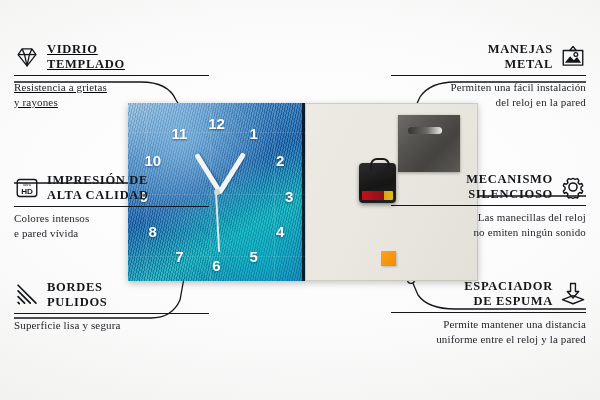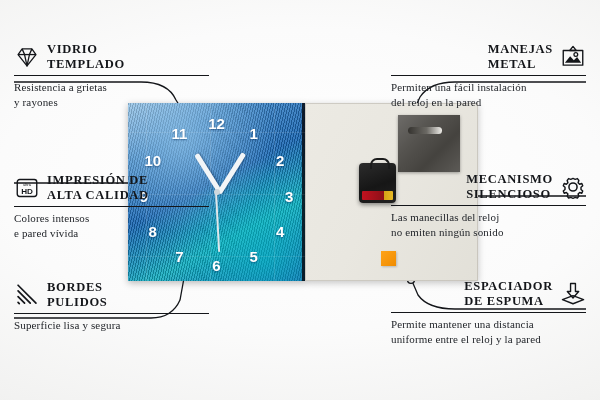--- a/index.html
+++ b/index.html
@@ -76,21 +76,21 @@
     background:linear-gradient(90deg,#c1121f 0%,#8d0f18 70%,#d4a017 70%,#e8b923 100%);
   }
   #foam-spacer{
     position:absolute;left:76px;top:148px;width:15px;height:15px;
     background:linear-gradient(135deg,#ffa319 0%,#f08c00 100%);
     box-shadow:1px 1px 2px rgba(0,0,0,.2);
   }
   
   .callout{position:absolute;width:195px;}
   .co-left{text-align:left;}
-  .co-right{text-align:left;}
+  .co-right{text-align:right;}
   .co-head{display:flex;align-items:center;gap:7px;}
   .co-right .co-head{flex-direction:row-reverse;}
   .co-title{
     font-family:"Liberation Serif",serif;font-weight:700;font-size:12.5px;
     letter-spacing:.7px;color:#14161a;line-height:1.18;text-transform:uppercase;
   }
   .co-rule{height:1.6px;background:#14161a;margin:3px 0 4px;}
   .co-desc{
     font-family:"Liberation Serif",serif;font-size:11px;color:#23262b;
     line-height:1.32;letter-spacing:.15px;
@@ -148,21 +148,21 @@
         <div id="hanger-slot"></div>
       </div>
       <div id="movement">
         <div id="movement-loop"></div>
         <div id="movement-battery"></div>
       </div>
       <div id="foam-spacer"></div>
     </div>
   </div>
 
-  <div class="callout co-left" style="left:14px;top:42px;">
+  <div class="callout co-left" style="left:14px;top:42px;text-decoration:underline;">
     <div class="co-head">
       <span class="ico">
         <svg viewBox="0 0 32 32" fill="none" stroke="#14161a" stroke-width="1.6" stroke-linejoin="round">
           <path d="M5 13 L16 27 L27 13 L22 6 L10 6 Z"></path>
             <path d="M5 13 H27"></path>
             <path d="M10 6 L13 13 L16 27 L19 13 L22 6"></path>
         </svg>
       </span>
       <div>
         <div class="co-title">VIDRIO</div>

